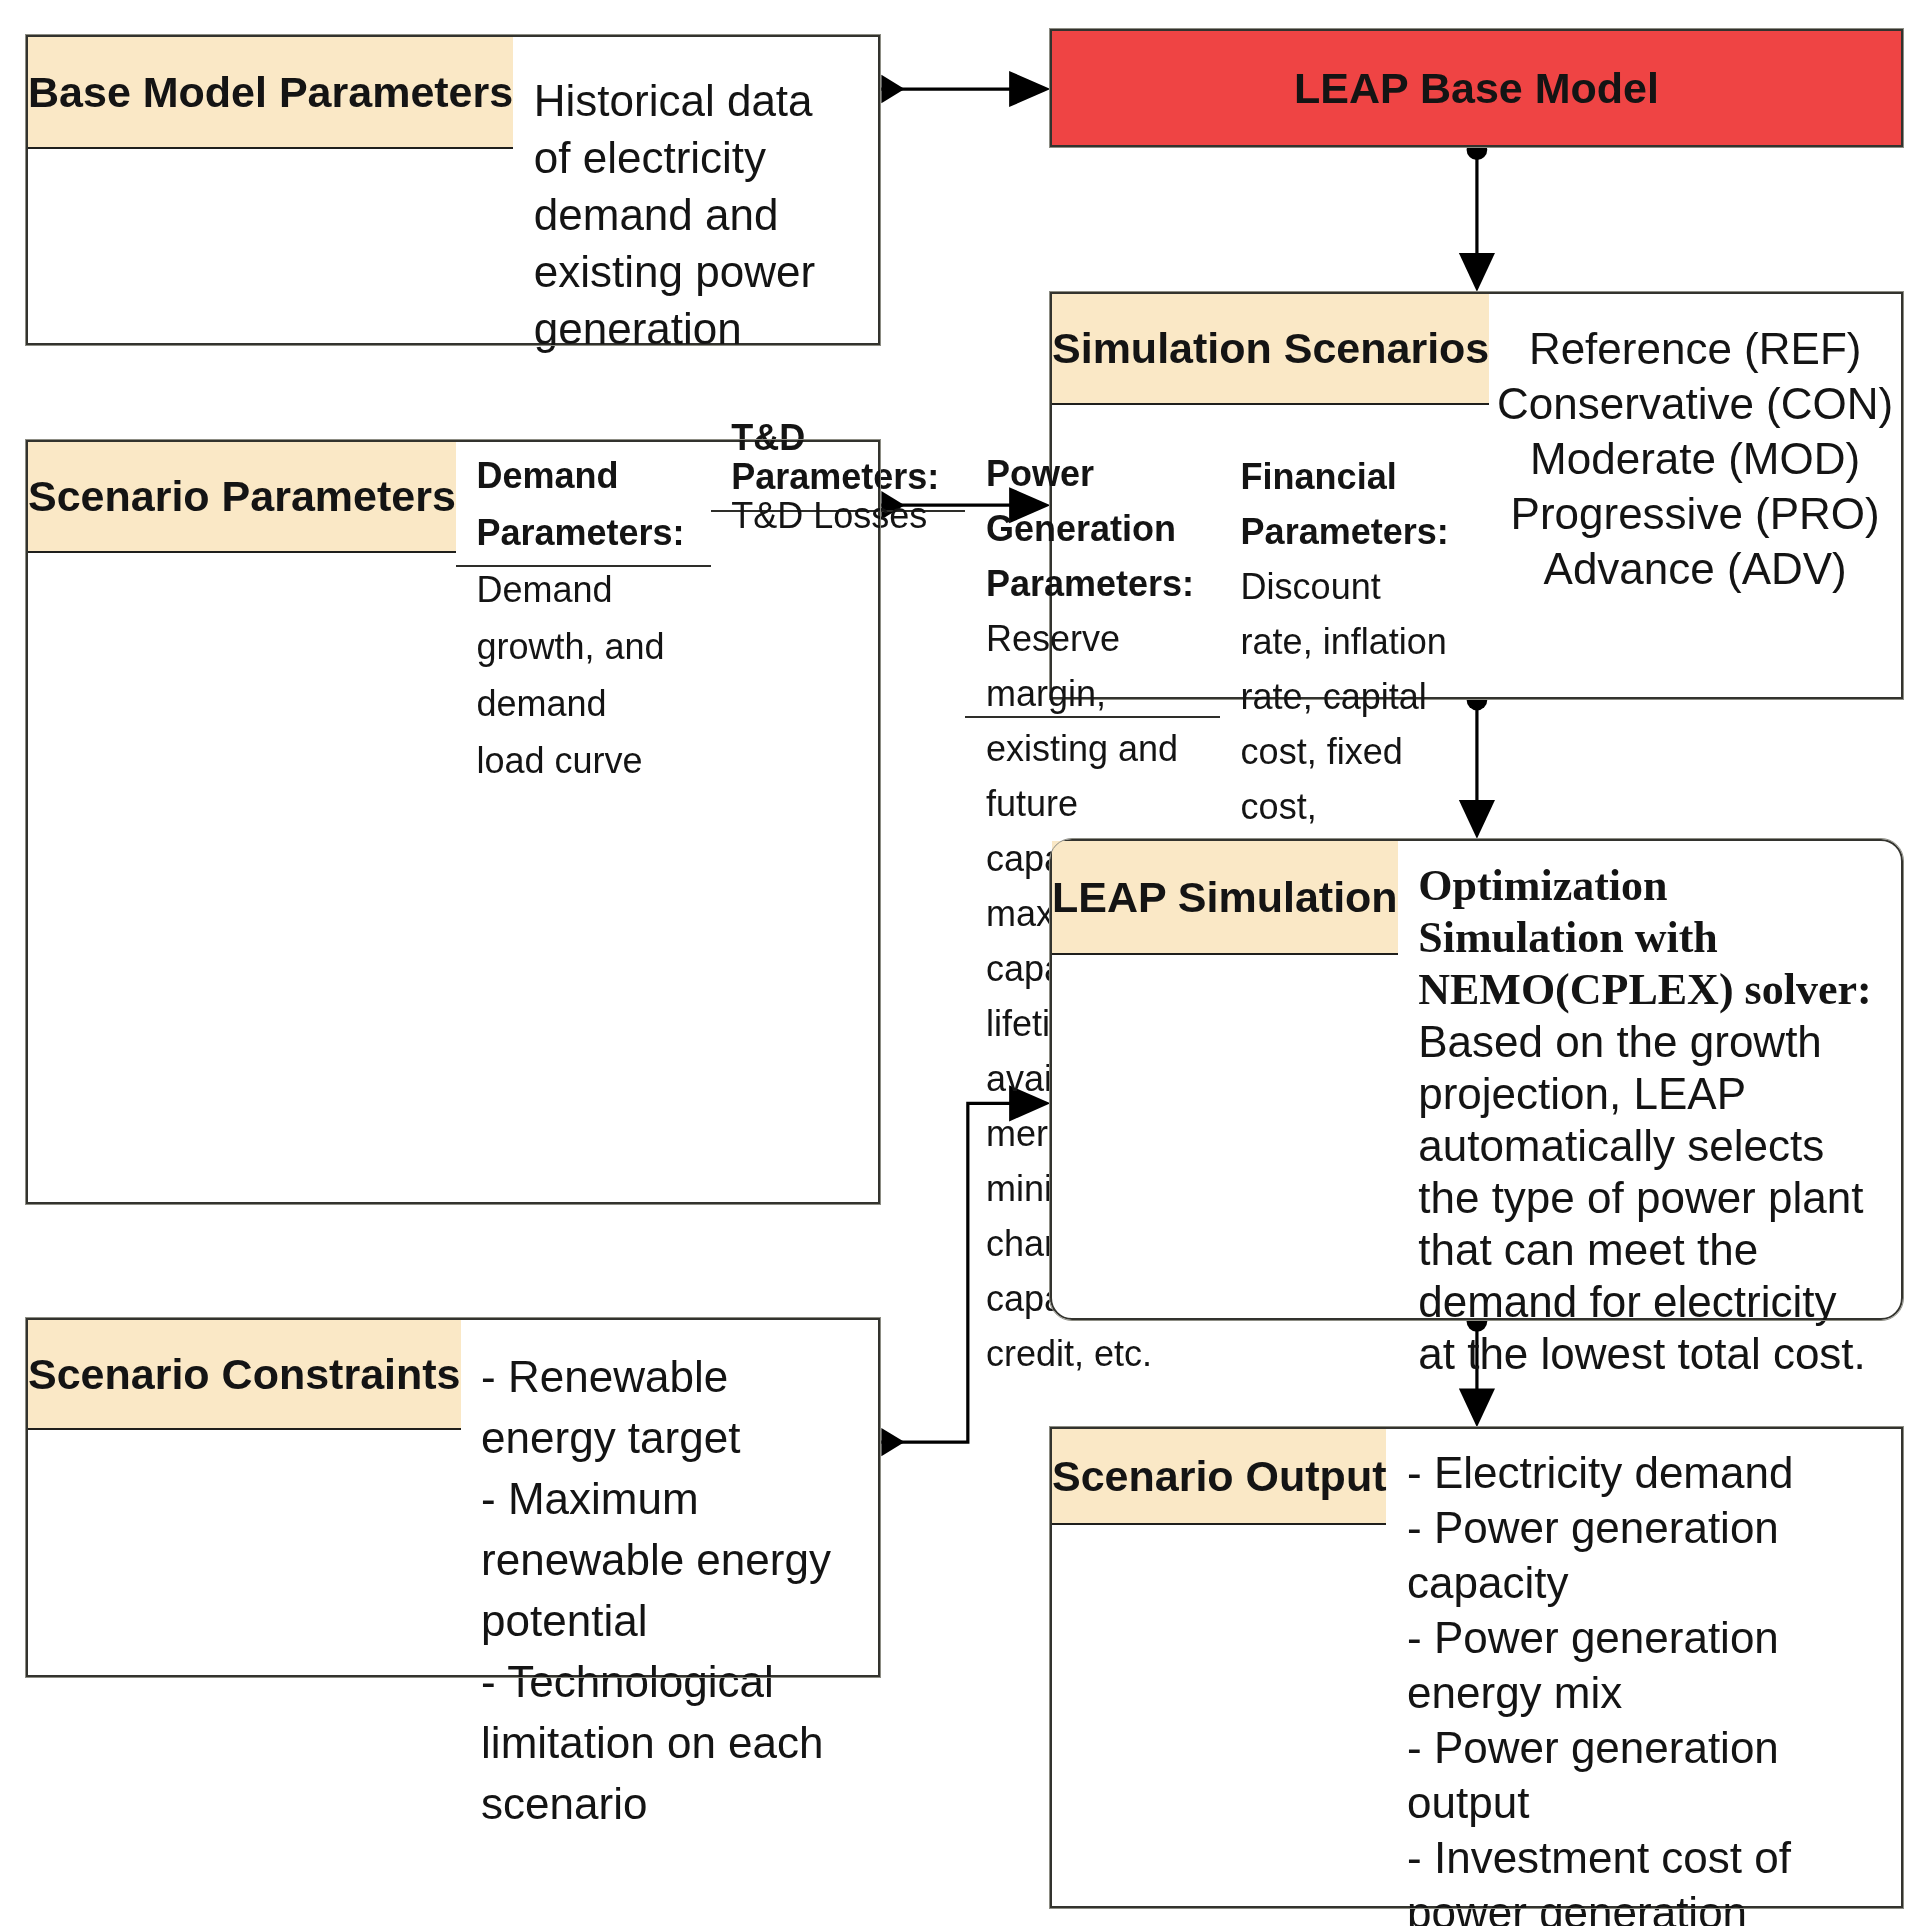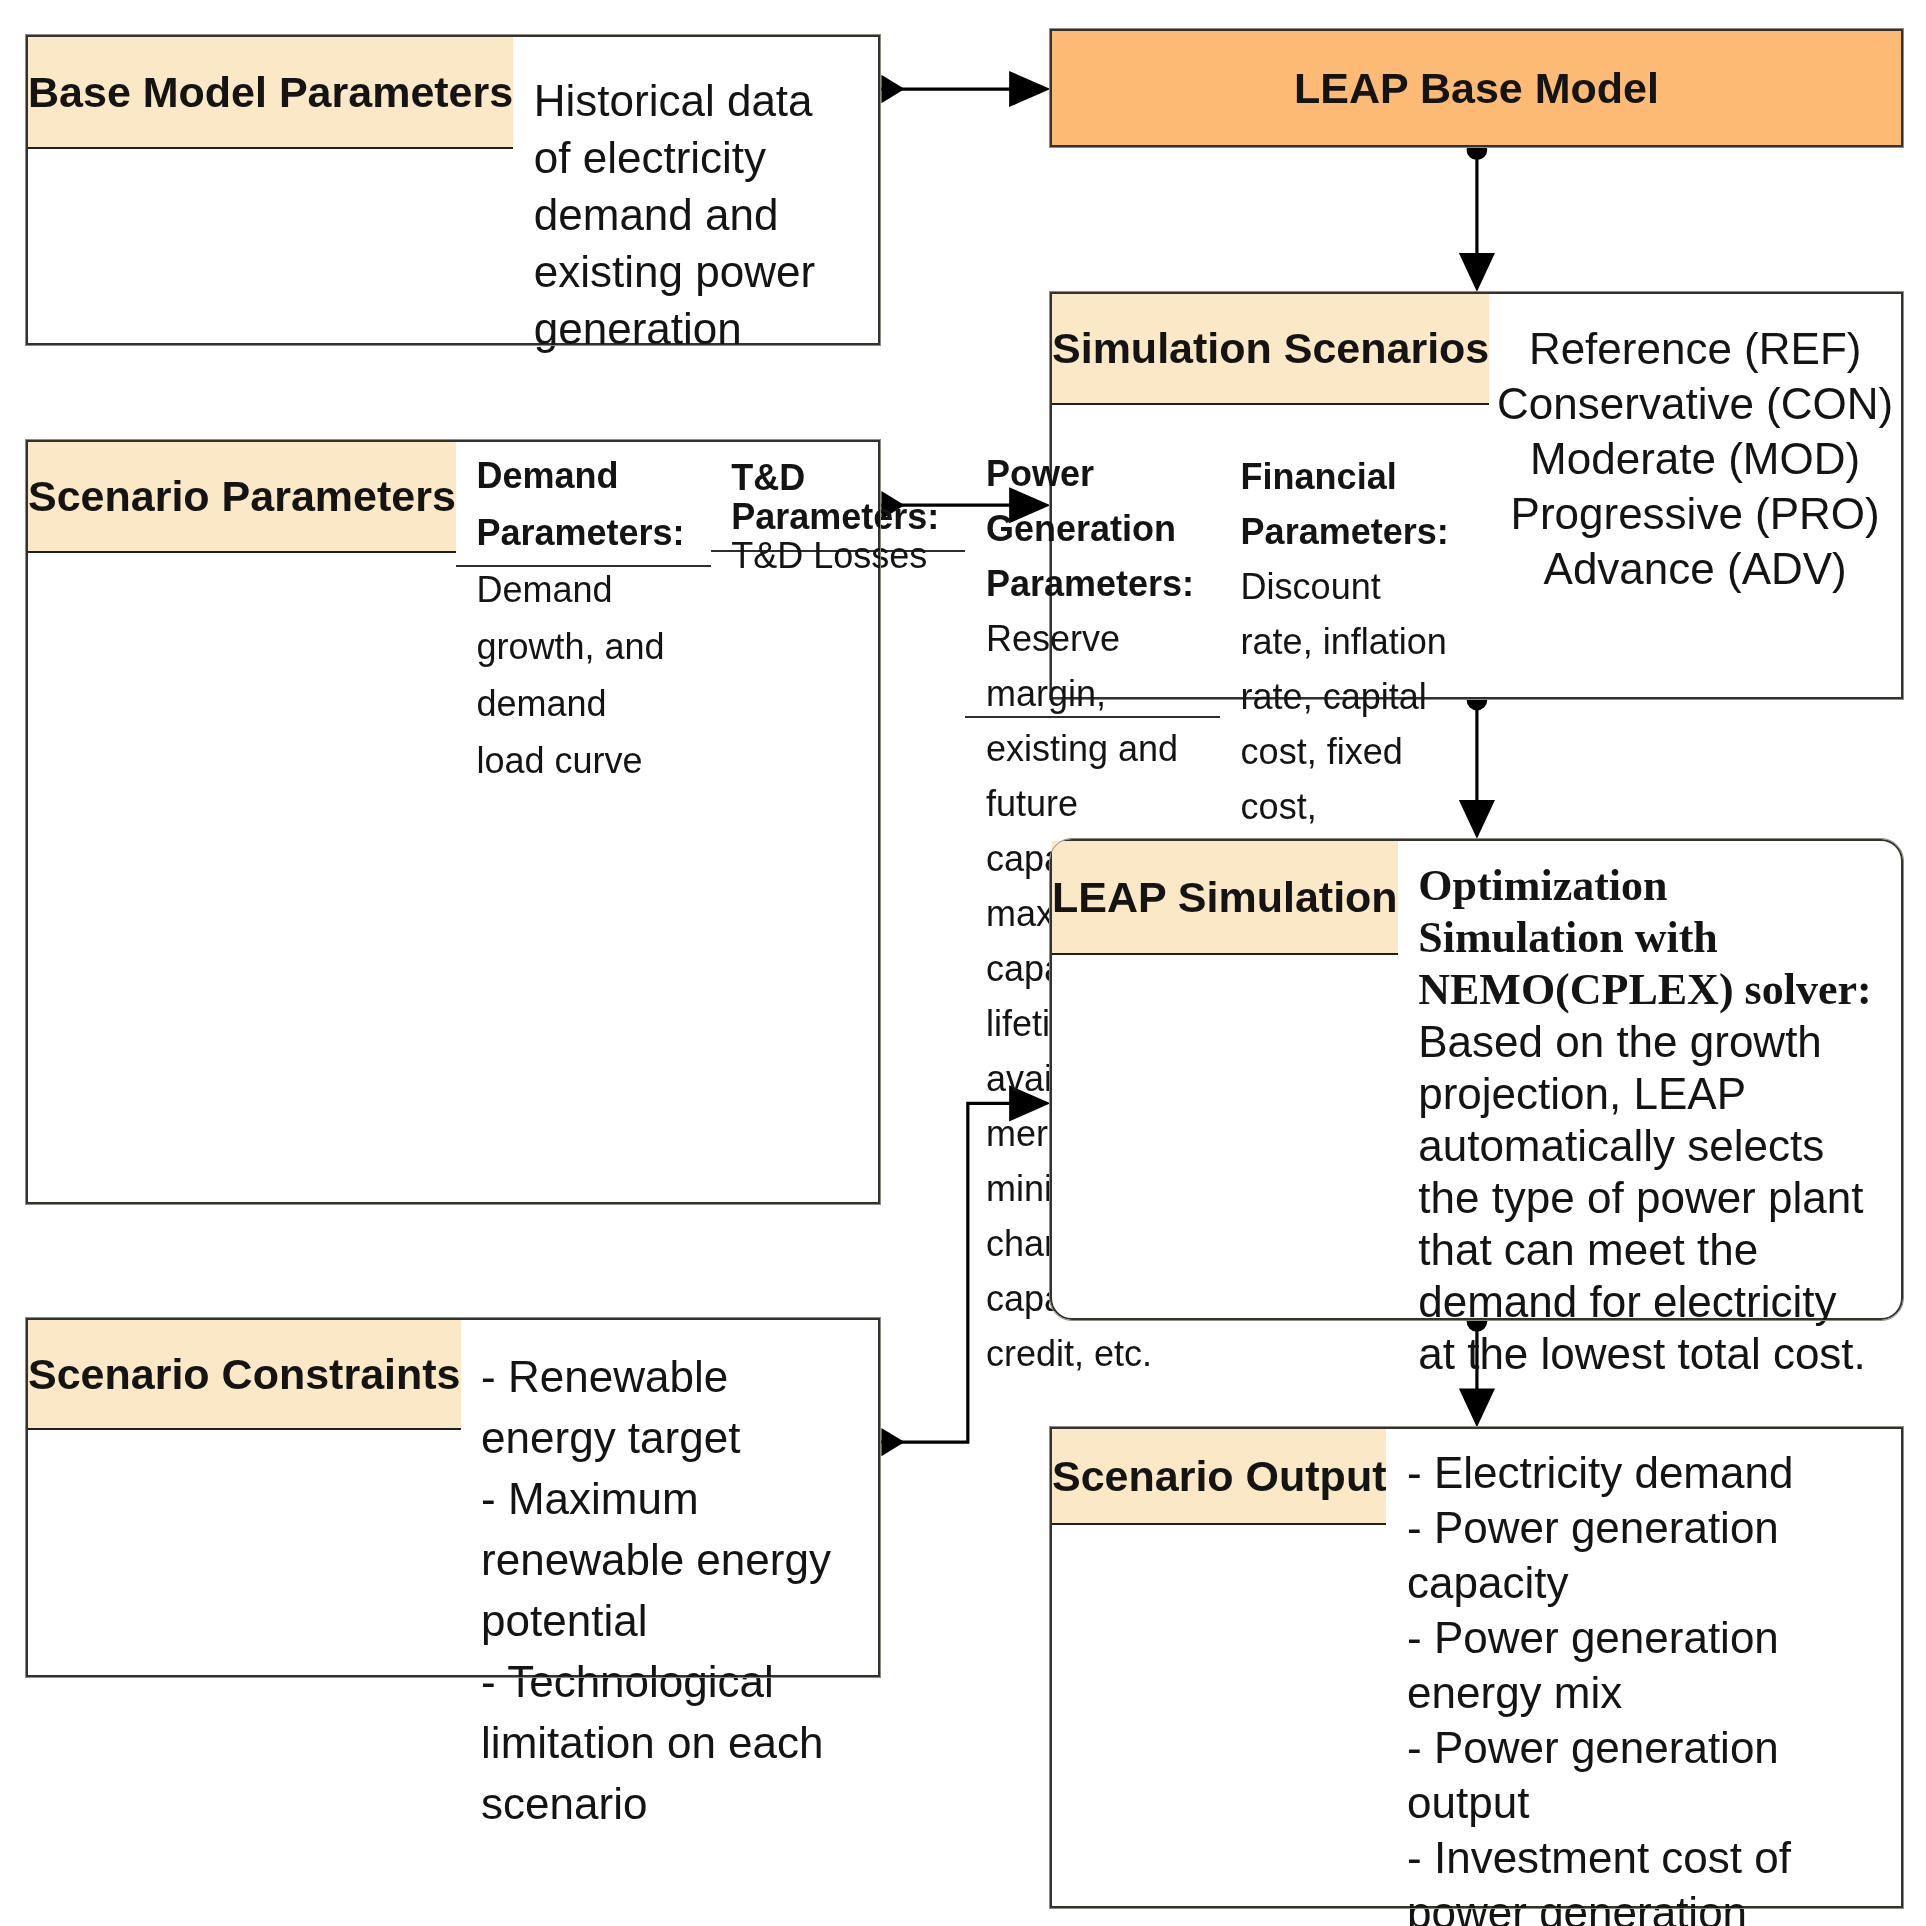--- a/index.html
+++ b/index.html
@@ -1,21 +1,21 @@
 <!DOCTYPE html>
 <html style="font-size:10.3px"><head>
 <meta charset="utf-8">
 <style>
   html,body{margin:0;padding:0;background:#ffffff;}
   body{font-family:"Liberation Sans", sans-serif;color:#141414;}
   #canvas{position:relative;width:1926px;height:1926px;background:#ffffff;overflow:hidden;}
 
   .box{position:absolute;background:#ffffff;border:2.6px solid #33332e;outline:1.9px solid #8d8d84;box-sizing:border-box;display:flex;}
   .box-header{background:#fae8c6;border-bottom:2.6px solid #1f1f1c;display:flex;align-items:center;justify-content:center;font-weight:bold;font-size:43px;letter-spacing:0px;box-sizing:border-box;flex:0 0 auto;}
-  .tan-solid{background:#fdba74;align-items:center;justify-content:center;font-weight:bold;font-size:43px;display:flex;flex-direction:row;}
+  .tan-solid{background:#ef4444;align-items:center;justify-content:center;font-weight:bold;font-size:43px;display:flex;flex-direction:row;}
 
   .box-body{font-size:44px;line-height:57px;box-sizing:border-box;flex:1 1 auto;}
   .pad{padding-left:20.6px;padding-right:26px;}
 
   
   #box-a{left:26px;top:35px;width:854px;height:310px;}
   #box-a .box-header{height:112px;}
   #box-a .box-body{padding-top:35px;}
 
   
@@ -25,21 +25,21 @@
   #box-c{left:1050px;top:292px;width:853px;height:407px;}
   #box-c .box-header{height:111px;}
   #box-c .box-body{padding-top:27px;text-align:center;line-height:55px;}
 
   
   #box-d{left:26px;top:440px;width:854px;height:764px;}
   #box-d .box-header{height:111px;}
   .d-section{box-sizing:border-box;border-bottom:2.6px solid #2e2e2a;font-size:36px;}
   .d-section:last-child{border-bottom:none;}
   #sec-demand{height:125px;padding-top:5.2px;line-height:57px;}
-  #sec-td{height:70px;display:flex;align-items:center;line-height:39px;margin-top:40px;}
+  #sec-td{height:70px;display:flex;align-items:center;line-height:39px;}
   #sec-power{height:276px;padding-top:3.9px;line-height:55px;}
   #sec-fin{height:177px;padding-top:6.5px;line-height:55px;}
   .sec-label{font-weight:bold;}
 
   
   #box-e{left:26px;top:1318px;width:854px;height:359px;}
   #box-e .box-header{height:110px;}
   #box-e .box-body{padding-top:26px;line-height:61px;}
 
   

